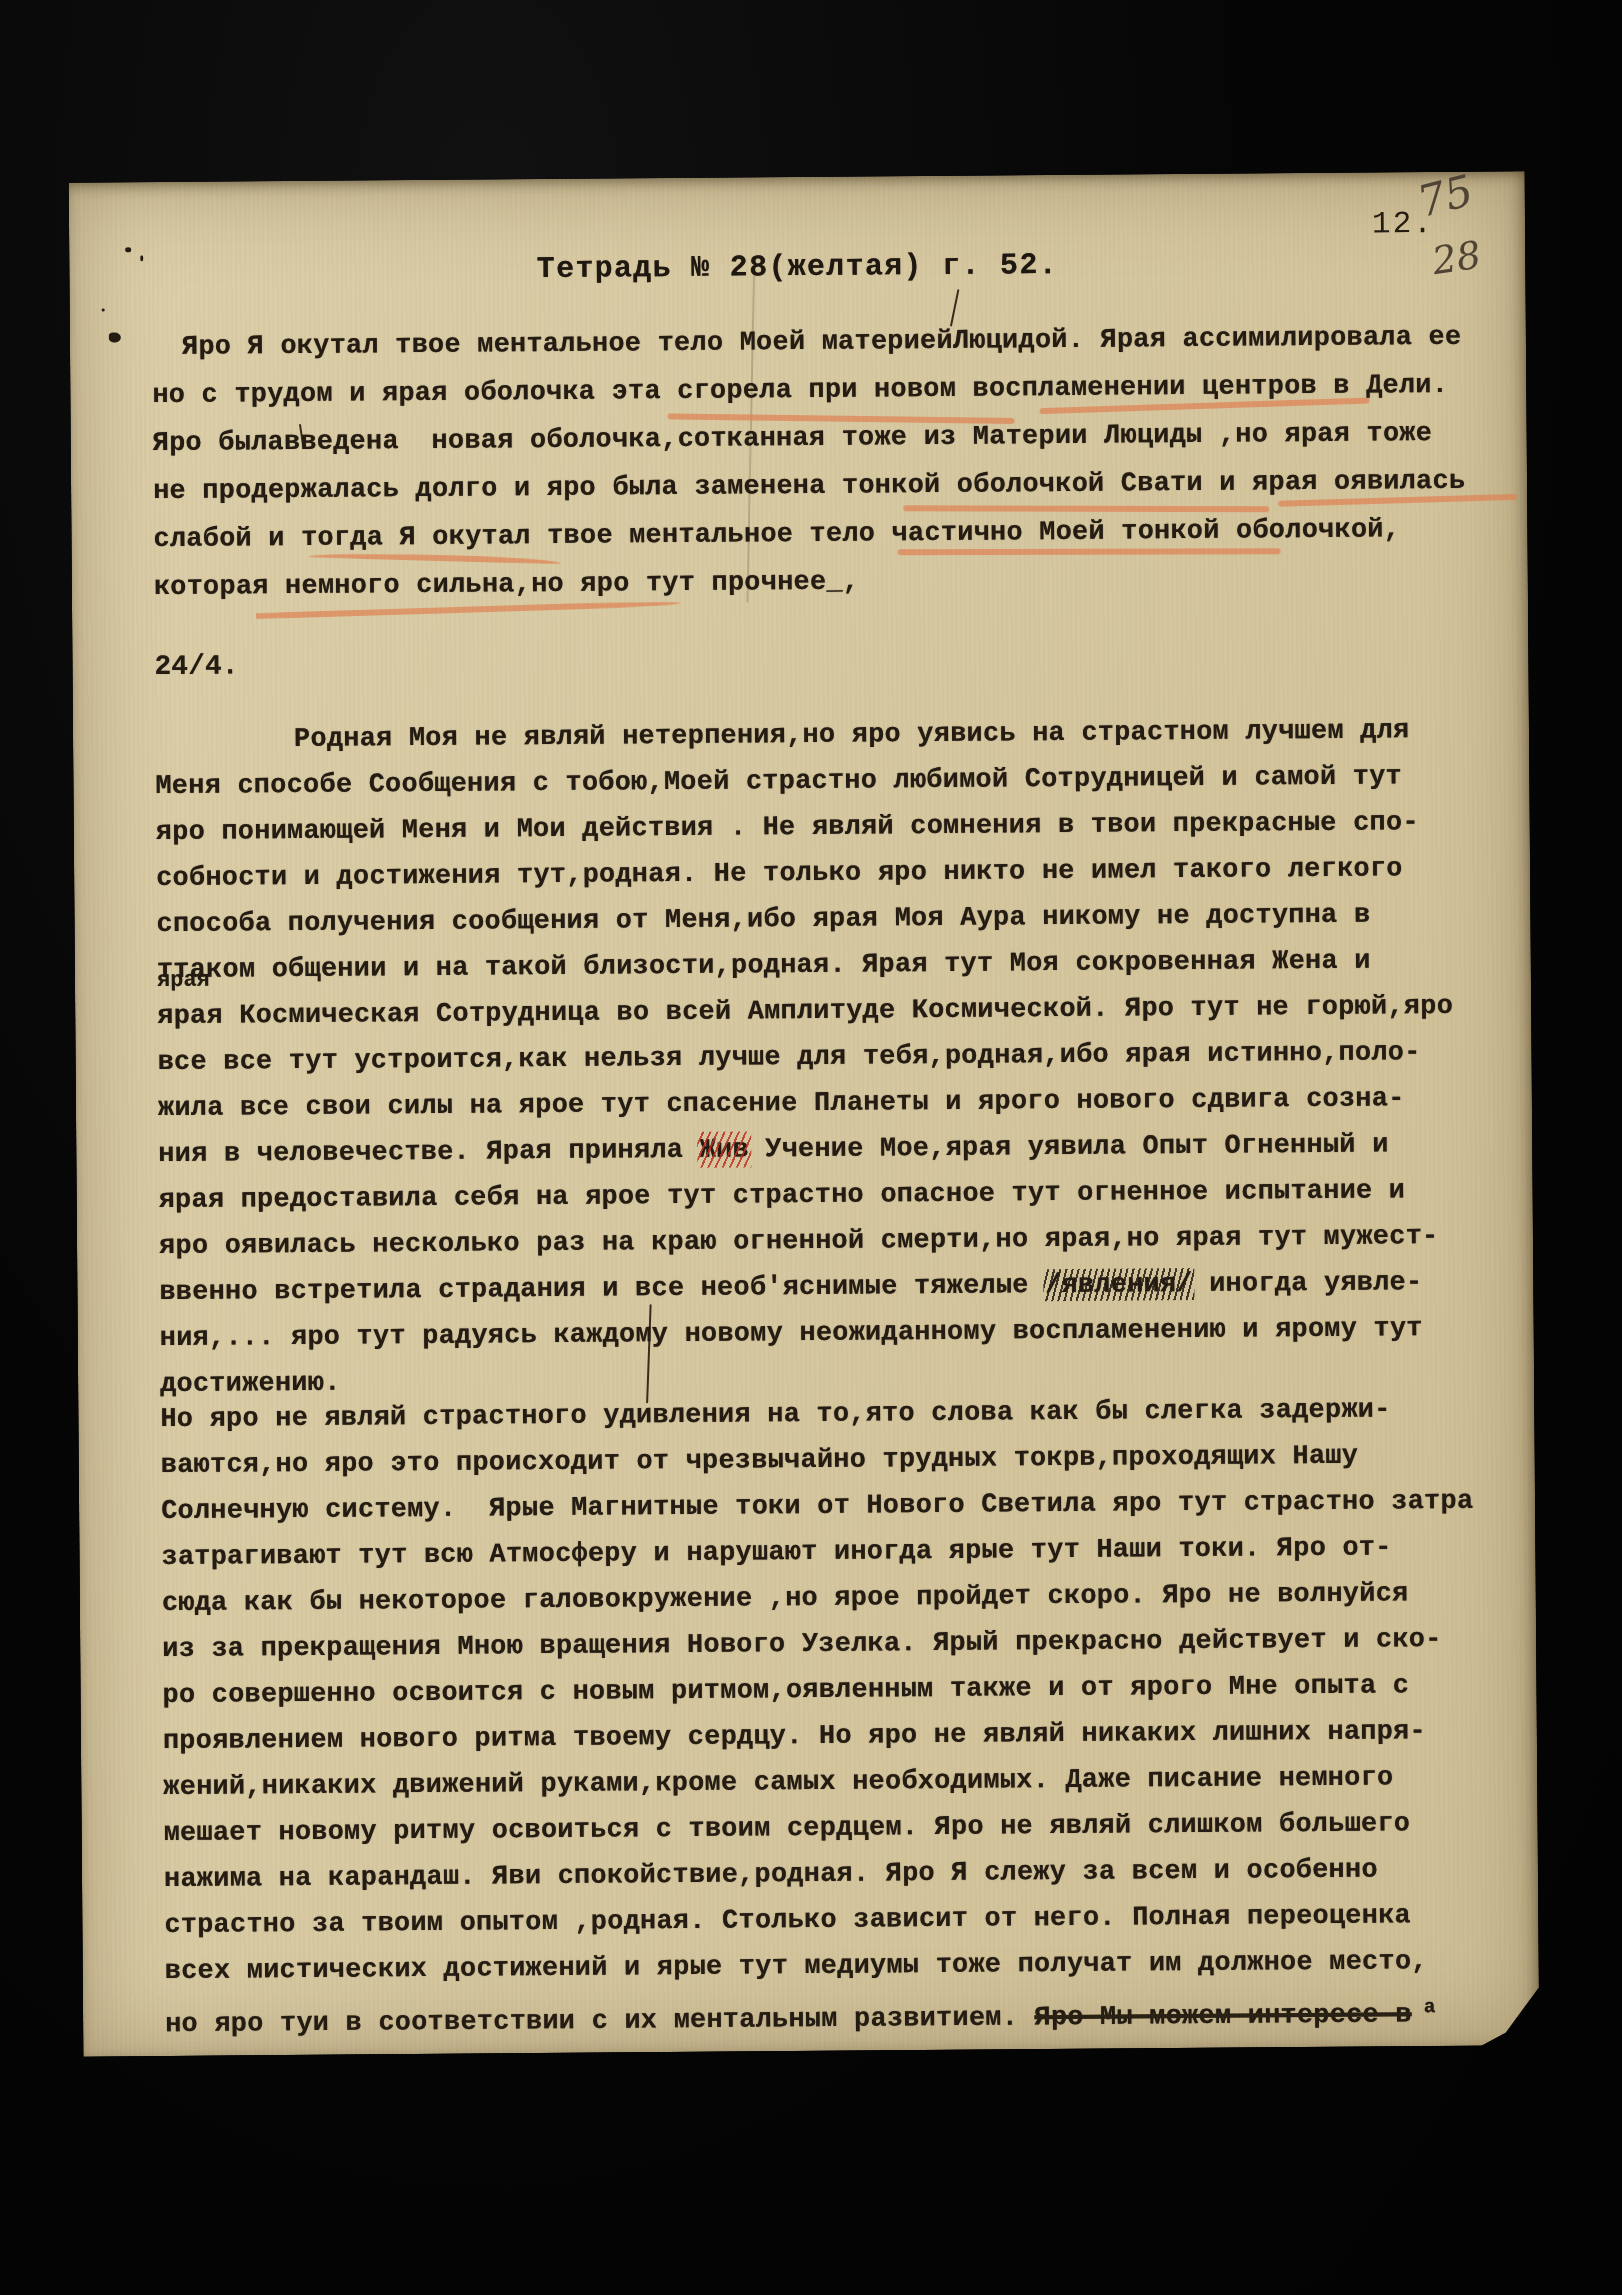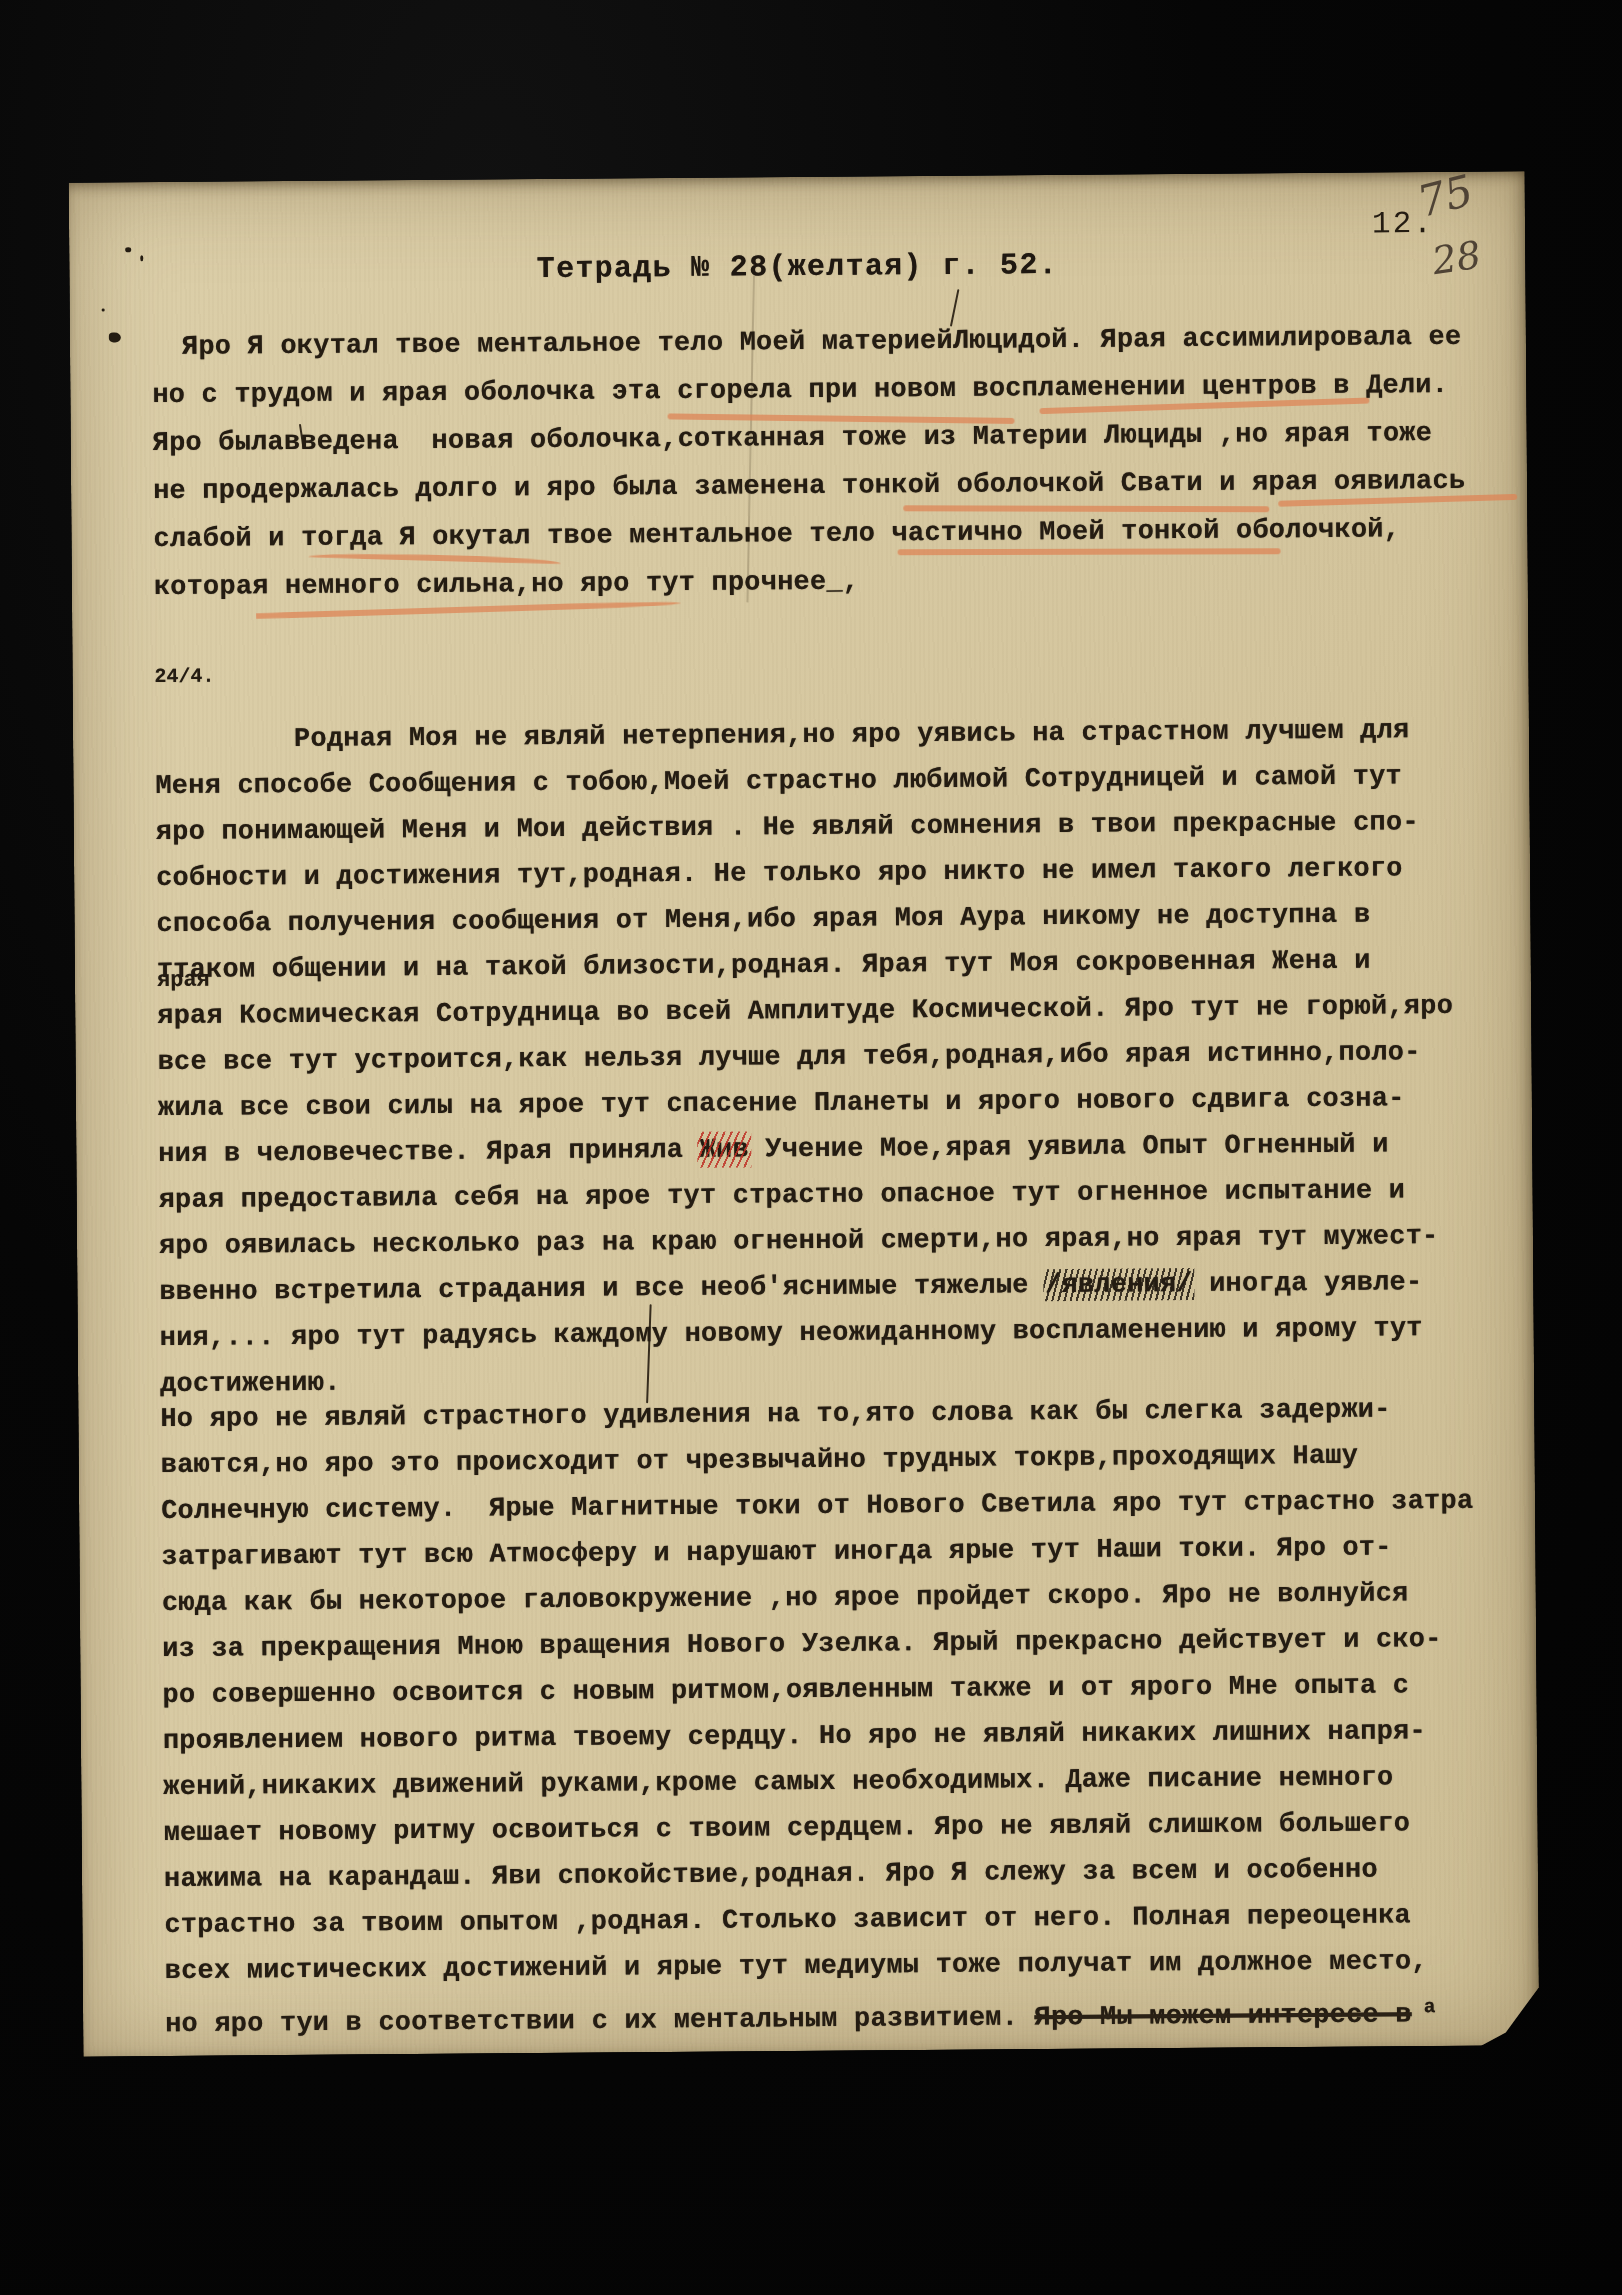--- a/index.html
+++ b/index.html
@@ -32,21 +32,21 @@
   .indent-lg{padding-left:139px;}
   .title{
     position:absolute;top:73px;left:0;width:100%;text-align:center;
     font-weight:700;font-size:30px;letter-spacing:1.3px;color:#1f1811;
     text-shadow:0 0 0.7px rgba(30,22,12,.7);
   }
   .typed-num{position:absolute;left:1303px;top:34px;font-weight:400;font-size:31px;color:#241c12;letter-spacing:2px;}
   .hand{position:absolute;font-family:"DejaVu Serif","Liberation Serif",serif;font-style:italic;color:#51453400;color:#4f4335;}
   .hand-75{left:1349px;top:-1.3px;font-size:43px;transform:rotate(-14deg);}
   .hand-28{left:1363px;top:64px;font-size:38px;transform:rotate(-8deg);}
-  .date-heading{position:absolute;left:82px;top:483px;font-weight:700;font-size:20px;color:#241c12;text-shadow:0 0 0.7px rgba(36,28,18,.55);}
+  .date-heading{position:absolute;left:82px;top:469px;font-weight:700;font-size:28px;color:#241c12;text-shadow:0 0 0.7px rgba(36,28,18,.55);}
   .insert-word{position:absolute;left:82px;top:786px;font-weight:700;font-size:22px;color:#241c12;text-shadow:0 0 0.7px rgba(36,28,18,.5);}
   .orange{position:absolute;height:5.9px;background:rgba(222,130,83,.72);border-radius:3.9px;filter:blur(0.5px);}
   .red-slash{position:relative;}
   .red-slash::after{content:"";position:absolute;inset:-2.6px -2px;background:repeating-linear-gradient(115deg,rgba(0,0,0,0) 0 4.6px,rgba(190,45,35,.82) 4.6px 6.5px);}
   .typed-over{position:relative;}
   .typed-over::after{content:"";position:absolute;inset:-1.3px -1.3px;background:repeating-linear-gradient(105deg,rgba(0,0,0,0) 0 3.9px,rgba(36,28,18,.85) 3.9px 5.9px);}
   .struck-heavy{text-decoration:line-through;text-decoration-thickness:3.9px;text-decoration-color:#2a2115;}
   .sup-a{font-size:19.6px;vertical-align:9.2px;}
   .pen{position:absolute;background:#372d1e;border-radius:1.3px;}
   .dot{position:absolute;background:#241c12;border-radius:50%;}

